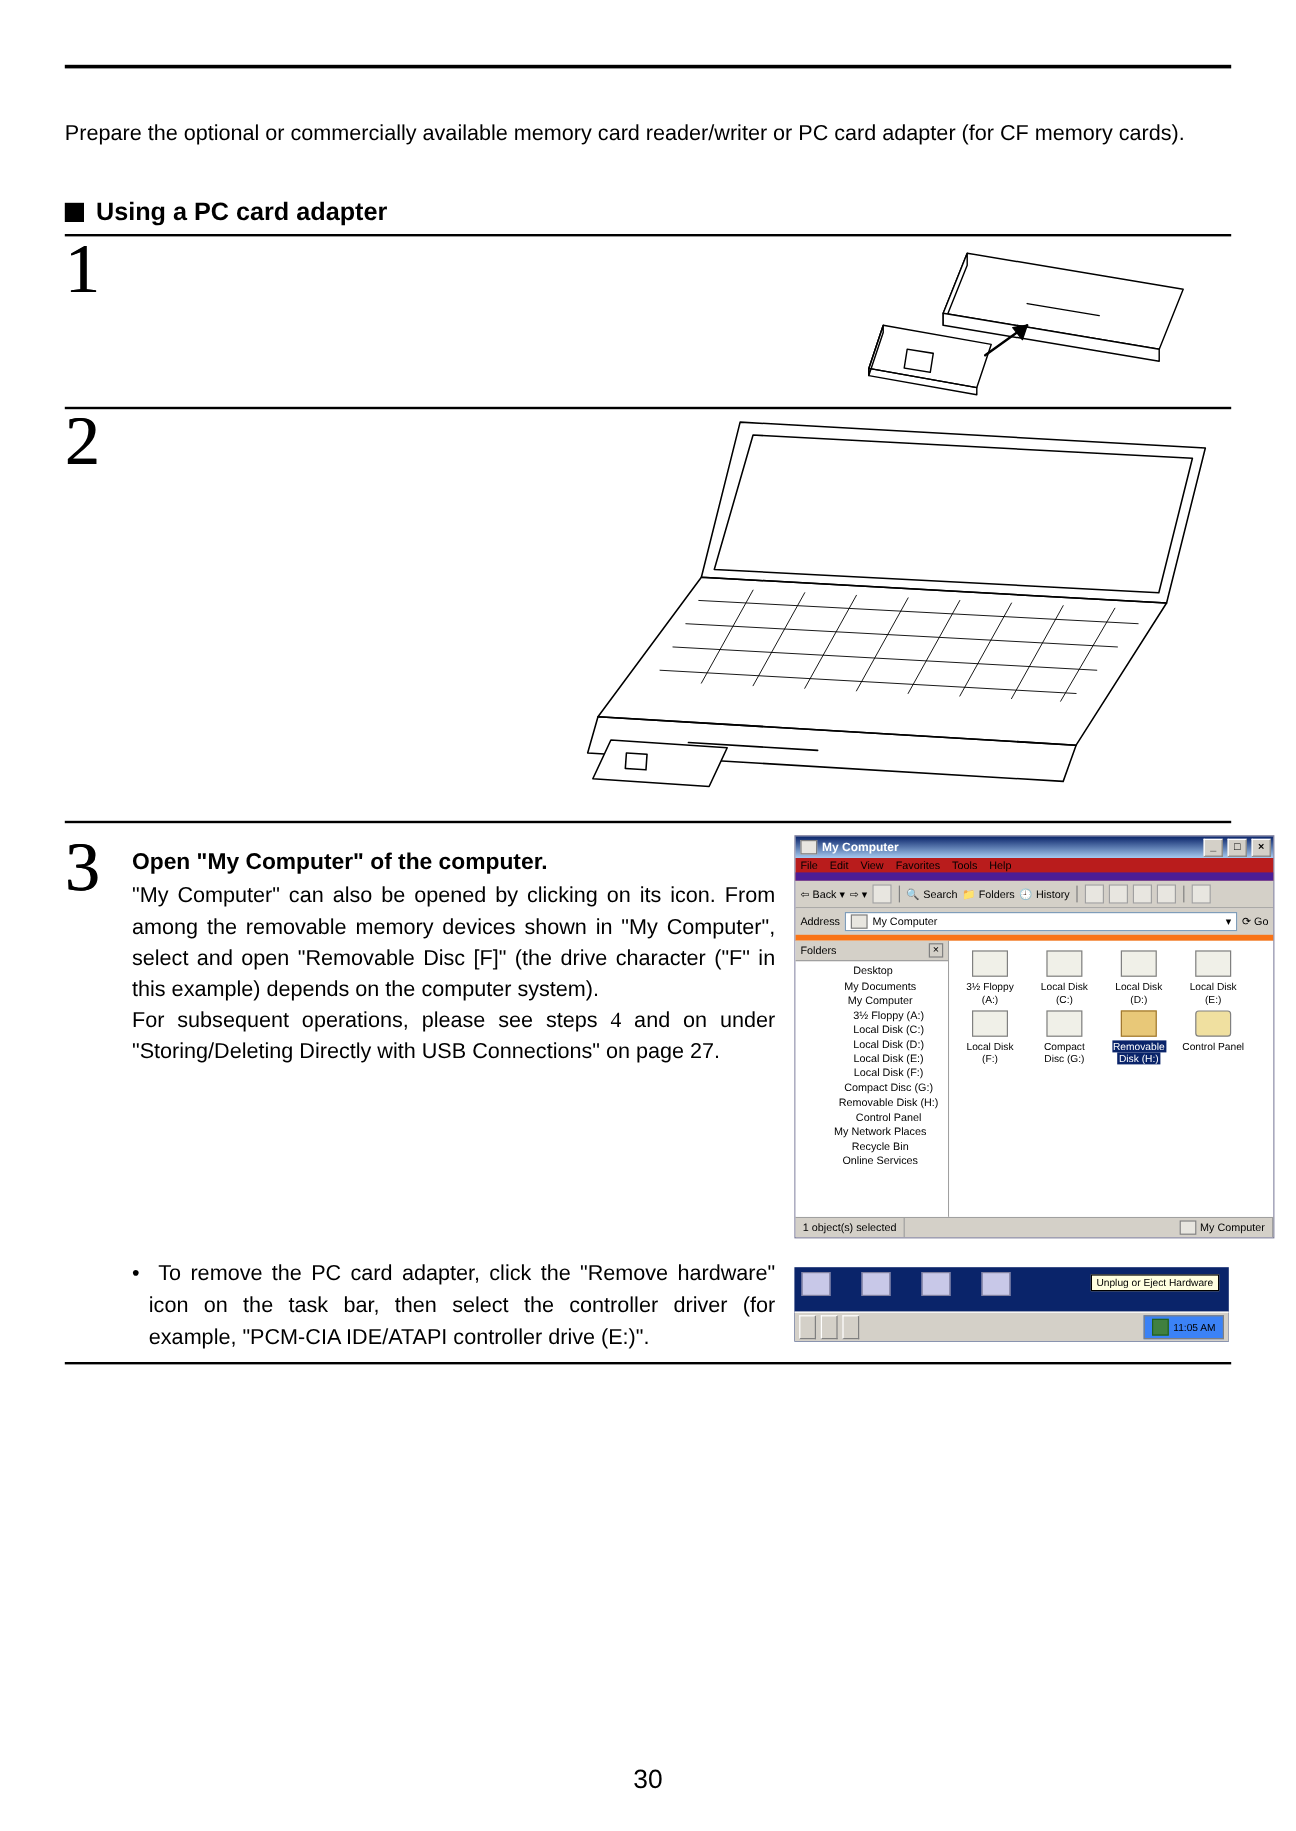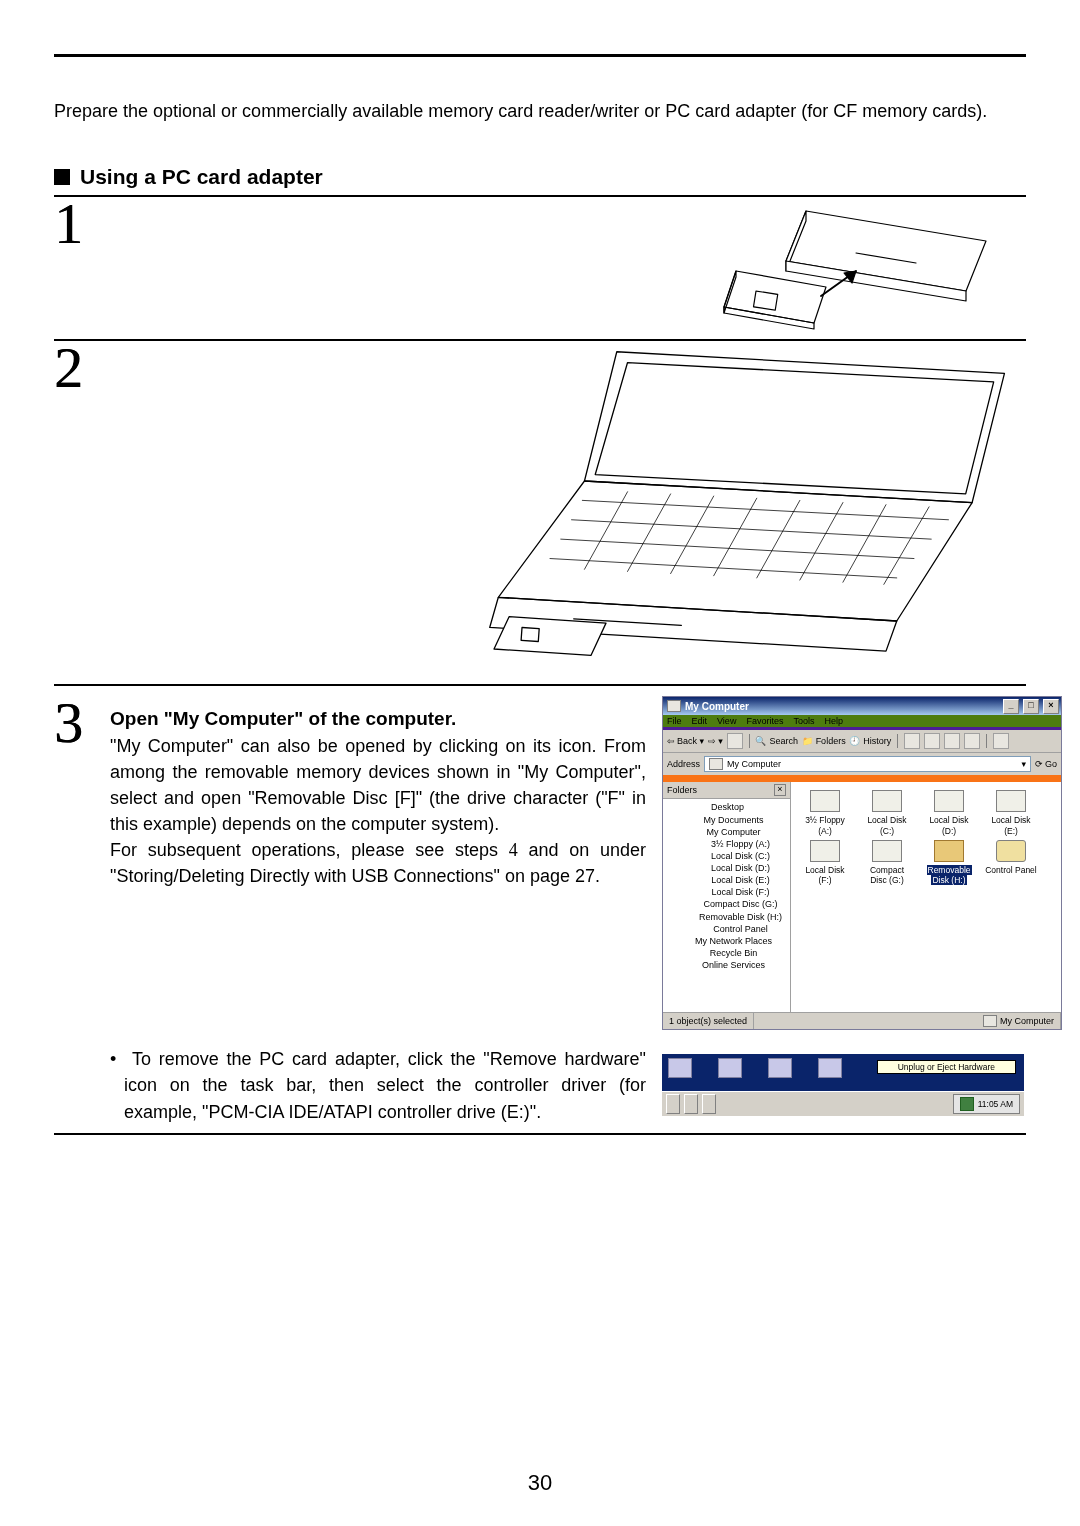--- a/index.html
+++ b/index.html
@@ -170,48 +170,48 @@
     width: 14px; height: 13px;
     background: #d4d0c8;
     border: 1px solid #808080;
     border-top-color: #fff; border-left-color: #fff;
     text-align: center;
     line-height: 11px;
     font-size: 9px;
     color: #000;
   }
   .wnd .menubar {
-    background: #4d7c0f;
+    background: #b91c1c;
     padding: 1px 4px;
     display: flex;
     gap: 10px;
     color: #000;
     font-size: 9px;
-    border-bottom: 3px solid #4c1d95;
+    border-bottom: 7px solid #4c1d95;
   }
   .wnd .toolbar {
     background: #d4d0c8;
     padding: 2px 4px;
     display: flex;
     align-items: center;
     gap: 4px;
     font-size: 9px;
     border-bottom: 1px solid #a0a0a0;
     height: 18px;
   }
   .wnd .toolbar .sep { width:1px; height:14px; background:#808080; margin:0 2px; }
   .wnd .toolbar .tbtn { width:14px; height:14px; border:1px solid #a0a0a0; background:#e8e6e0; }
   .wnd .addrbar {
     background: #d4d0c8;
     padding: 2px 4px;
     display: flex;
     align-items: center;
     gap: 4px;
     font-size: 9px;
-    border-bottom: 7px solid #f97316;
+    border-bottom: 5px solid #f97316;
     height: 18px;
   }
   .wnd .addrbar .addrinput {
     flex: 1;
     background: #fff;
     border: 1px solid #7f9db9;
     height: 14px;
     display: flex;
     align-items: center;
     padding: 0 4px;
@@ -302,21 +302,21 @@
     font-size: 9px;
     overflow: hidden;
     margin-top: 8px;
   }
   .tray .tooltip {
     position: absolute;
     right: 8px; top: 6px;
     background: #ffffe0;
     color: #000;
     border: 1px solid #000;
-    padding: 1px 20px;
+    padding: 1px 4px;
     font-size: 8.5px;
     white-space: nowrap;
   }
   .tray .taskbar {
     position: absolute;
     left:0; right:0; bottom:0;
     height: 24px;
     background: #d4d0c8;
     border-top: 1px solid #fff;
     display:flex;
@@ -330,21 +330,21 @@
     border:1px solid #808080;
     border-top-color:#fff;border-left-color:#fff;
     display:flex;align-items:center;gap:4px;padding:0 6px;
     color:#000;font-size:8.5px;
     white-space:nowrap;
   }
   .tray .straybox {
     margin-left:auto;
     height:18px;
     border:1px solid #808080;
-    background:#e5e5e5;
+    background:#3b82f6;
     display:flex;align-items:center;gap:4px;padding:0 6px;
     color:#000;font-size:8.5px;
   }
   .tray .sicon { width:12px;height:12px;background:#408040;border:1px solid #206020; }
   .tray .desktop-icons {
     position:absolute;left:6px;top:4px;display:flex;gap:26px;color:#fff;font-size:8px;text-align:center;
   }
   .tray .desktop-icons .di div { width:22px;height:18px;margin:0 auto 2px auto;background:#c8c8e8;border:1px solid #8080a0; }
 
   

